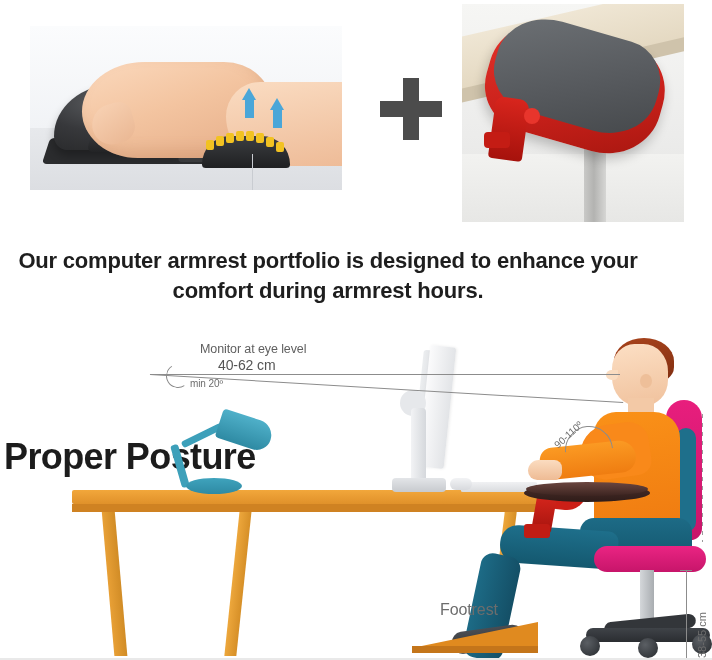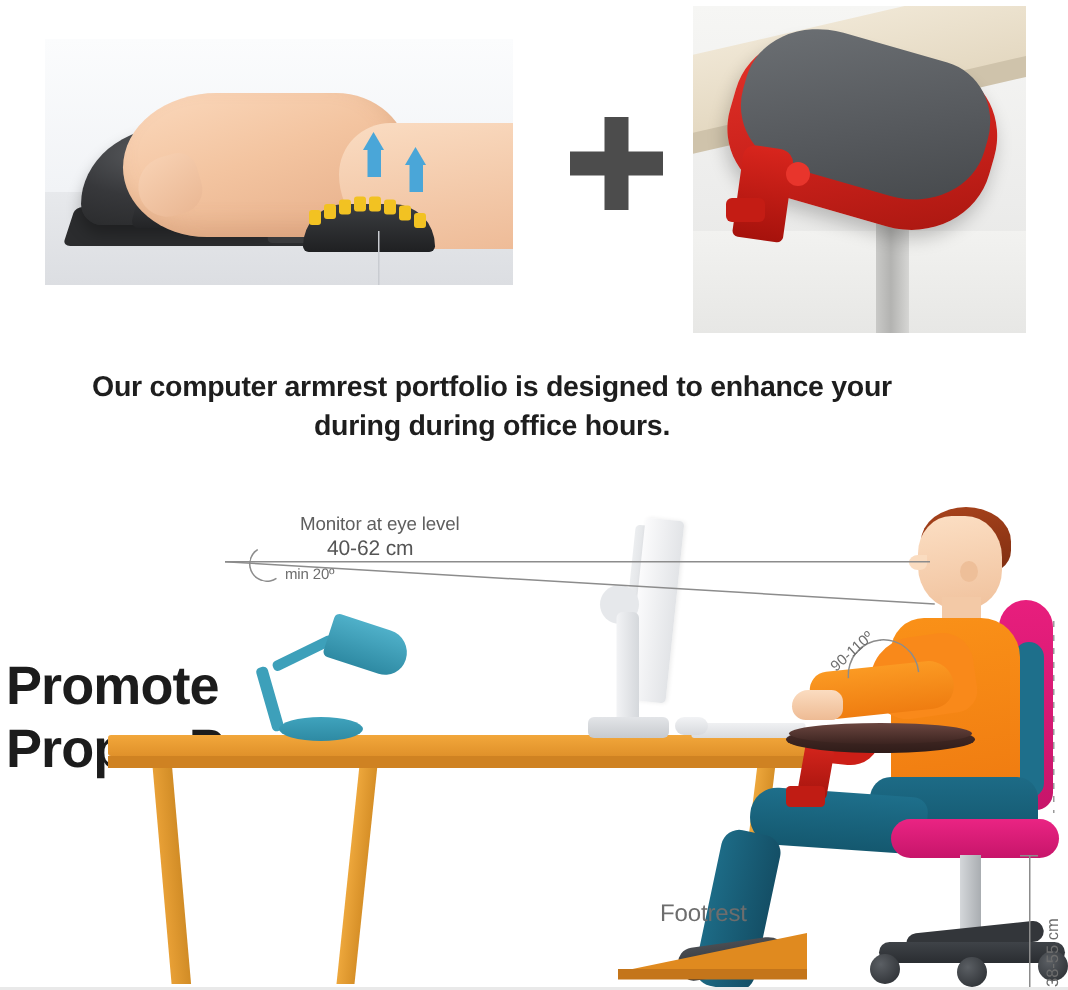--- a/index.html
+++ b/index.html
@@ -95,21 +95,21 @@
     border-radius:8px 10px 4px 4px;transform:rotate(8deg);}
   .pr-clamp-arm{position:absolute;left:22px;top:128px;width:26px;height:16px;
     background:#c41c14;border-radius:4px;}
   .pr-knob{position:absolute;left:62px;top:104px;width:16px;height:16px;
     background:#e8352c;border-radius:50%;}
 
   
   .tagline{
     position:absolute;left:0;top:246px;width:656px;
     text-align:center;color:#1e1e1e;
-    font-size:19px;font-weight:700;line-height:1.38;
+    font-size:22px;font-weight:700;line-height:1.38;
     letter-spacing:-.2px;
     padding:0 6px;box-sizing:border-box;
   }
 
   
   .diagram{position:absolute;left:0;top:332px;width:712px;height:328px;background:#fff;overflow:hidden;}
   .dg-heading{
     position:absolute;left:4px;top:104px;width:350px;
     color:#1c1c1c;font-size:36px;font-weight:700;line-height:1.16;
     letter-spacing:-.6px;
@@ -309,27 +309,26 @@
       <div class="pr-pad-grey"></div>
       <div class="pr-clamp"></div>
       <div class="pr-clamp-arm"></div>
       <div class="pr-knob"></div>
     </div>
   </div>
 
   <div class="tagline">
     <span>Our computer armrest portfolio is designed to enhance your</span>
     <br>
-    <span>during during office hours.</span>
+    <span>comfort during armrest hours.</span>
   </div>
 
   <div class="diagram">
 
     <div class="dg-heading">
-      <span>Promote</span>
       <span class="l2">Proper Posture</span>
     </div>
 
     <div class="dk-leg1"></div>
     <div class="dk-leg2"></div>
     <div class="dk-leg3"></div>
     <div class="dk-top"></div>
     <div class="dk-edge"></div>
 
     <div class="lp-arm1"></div>

